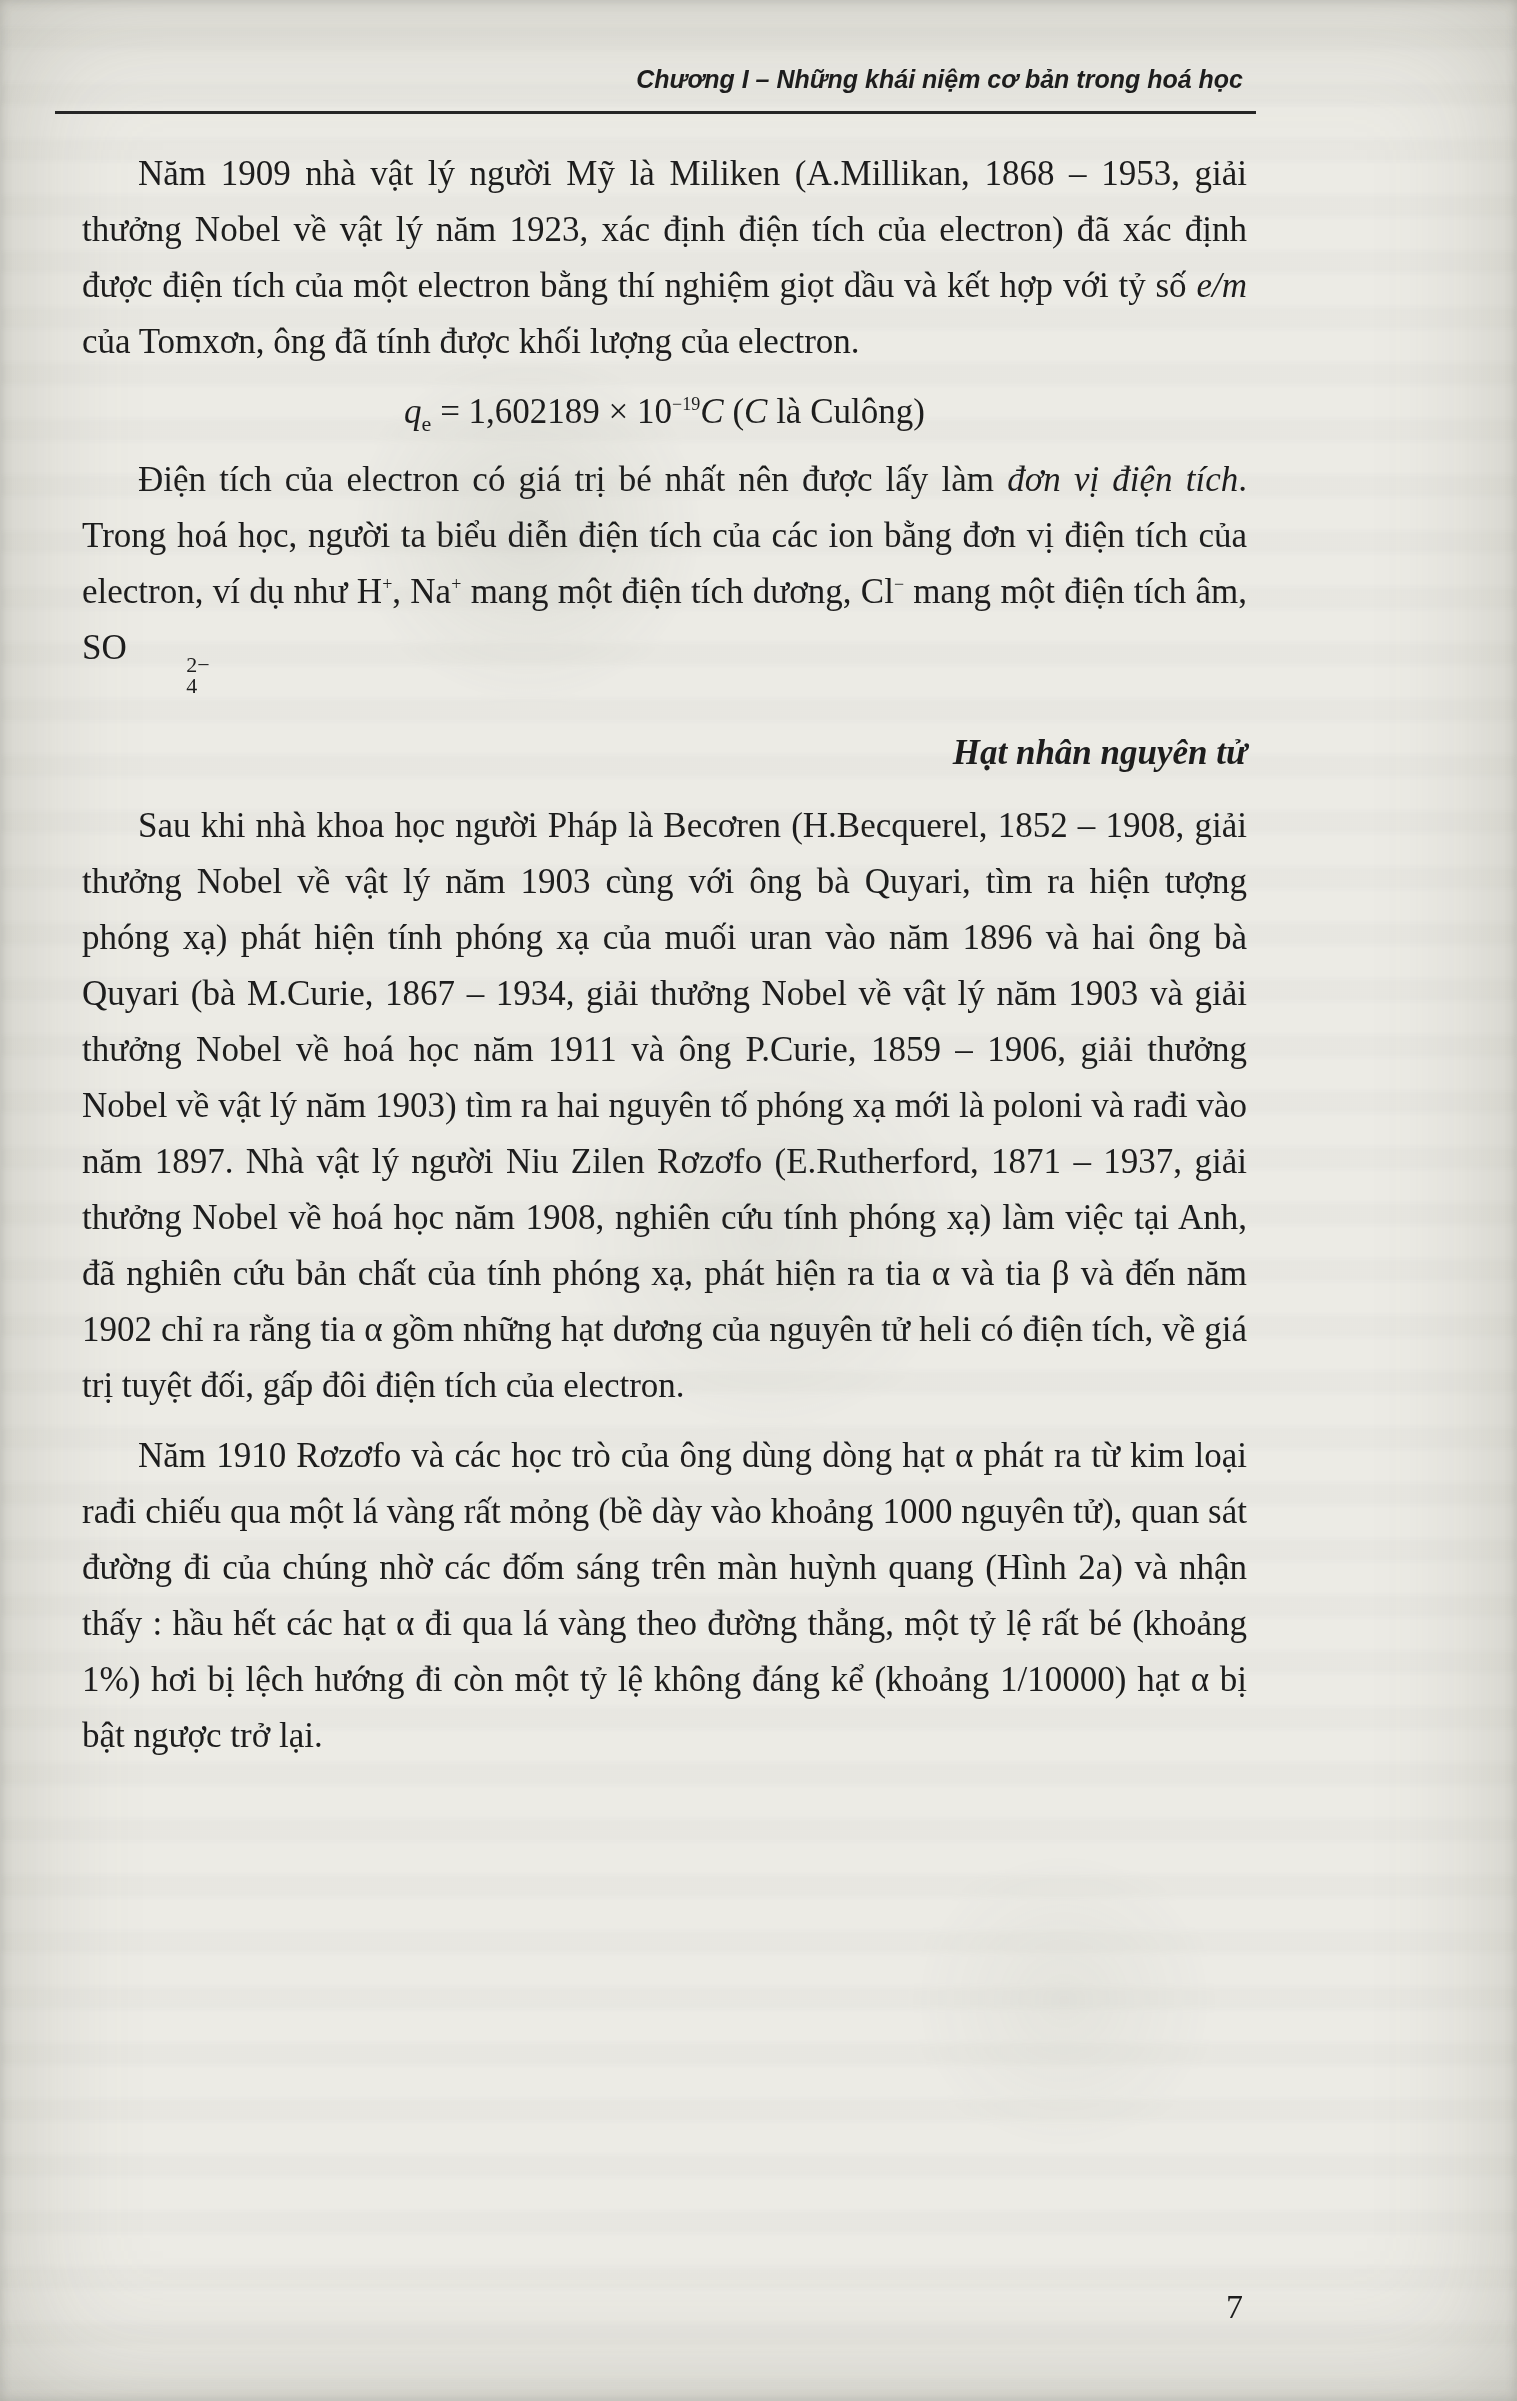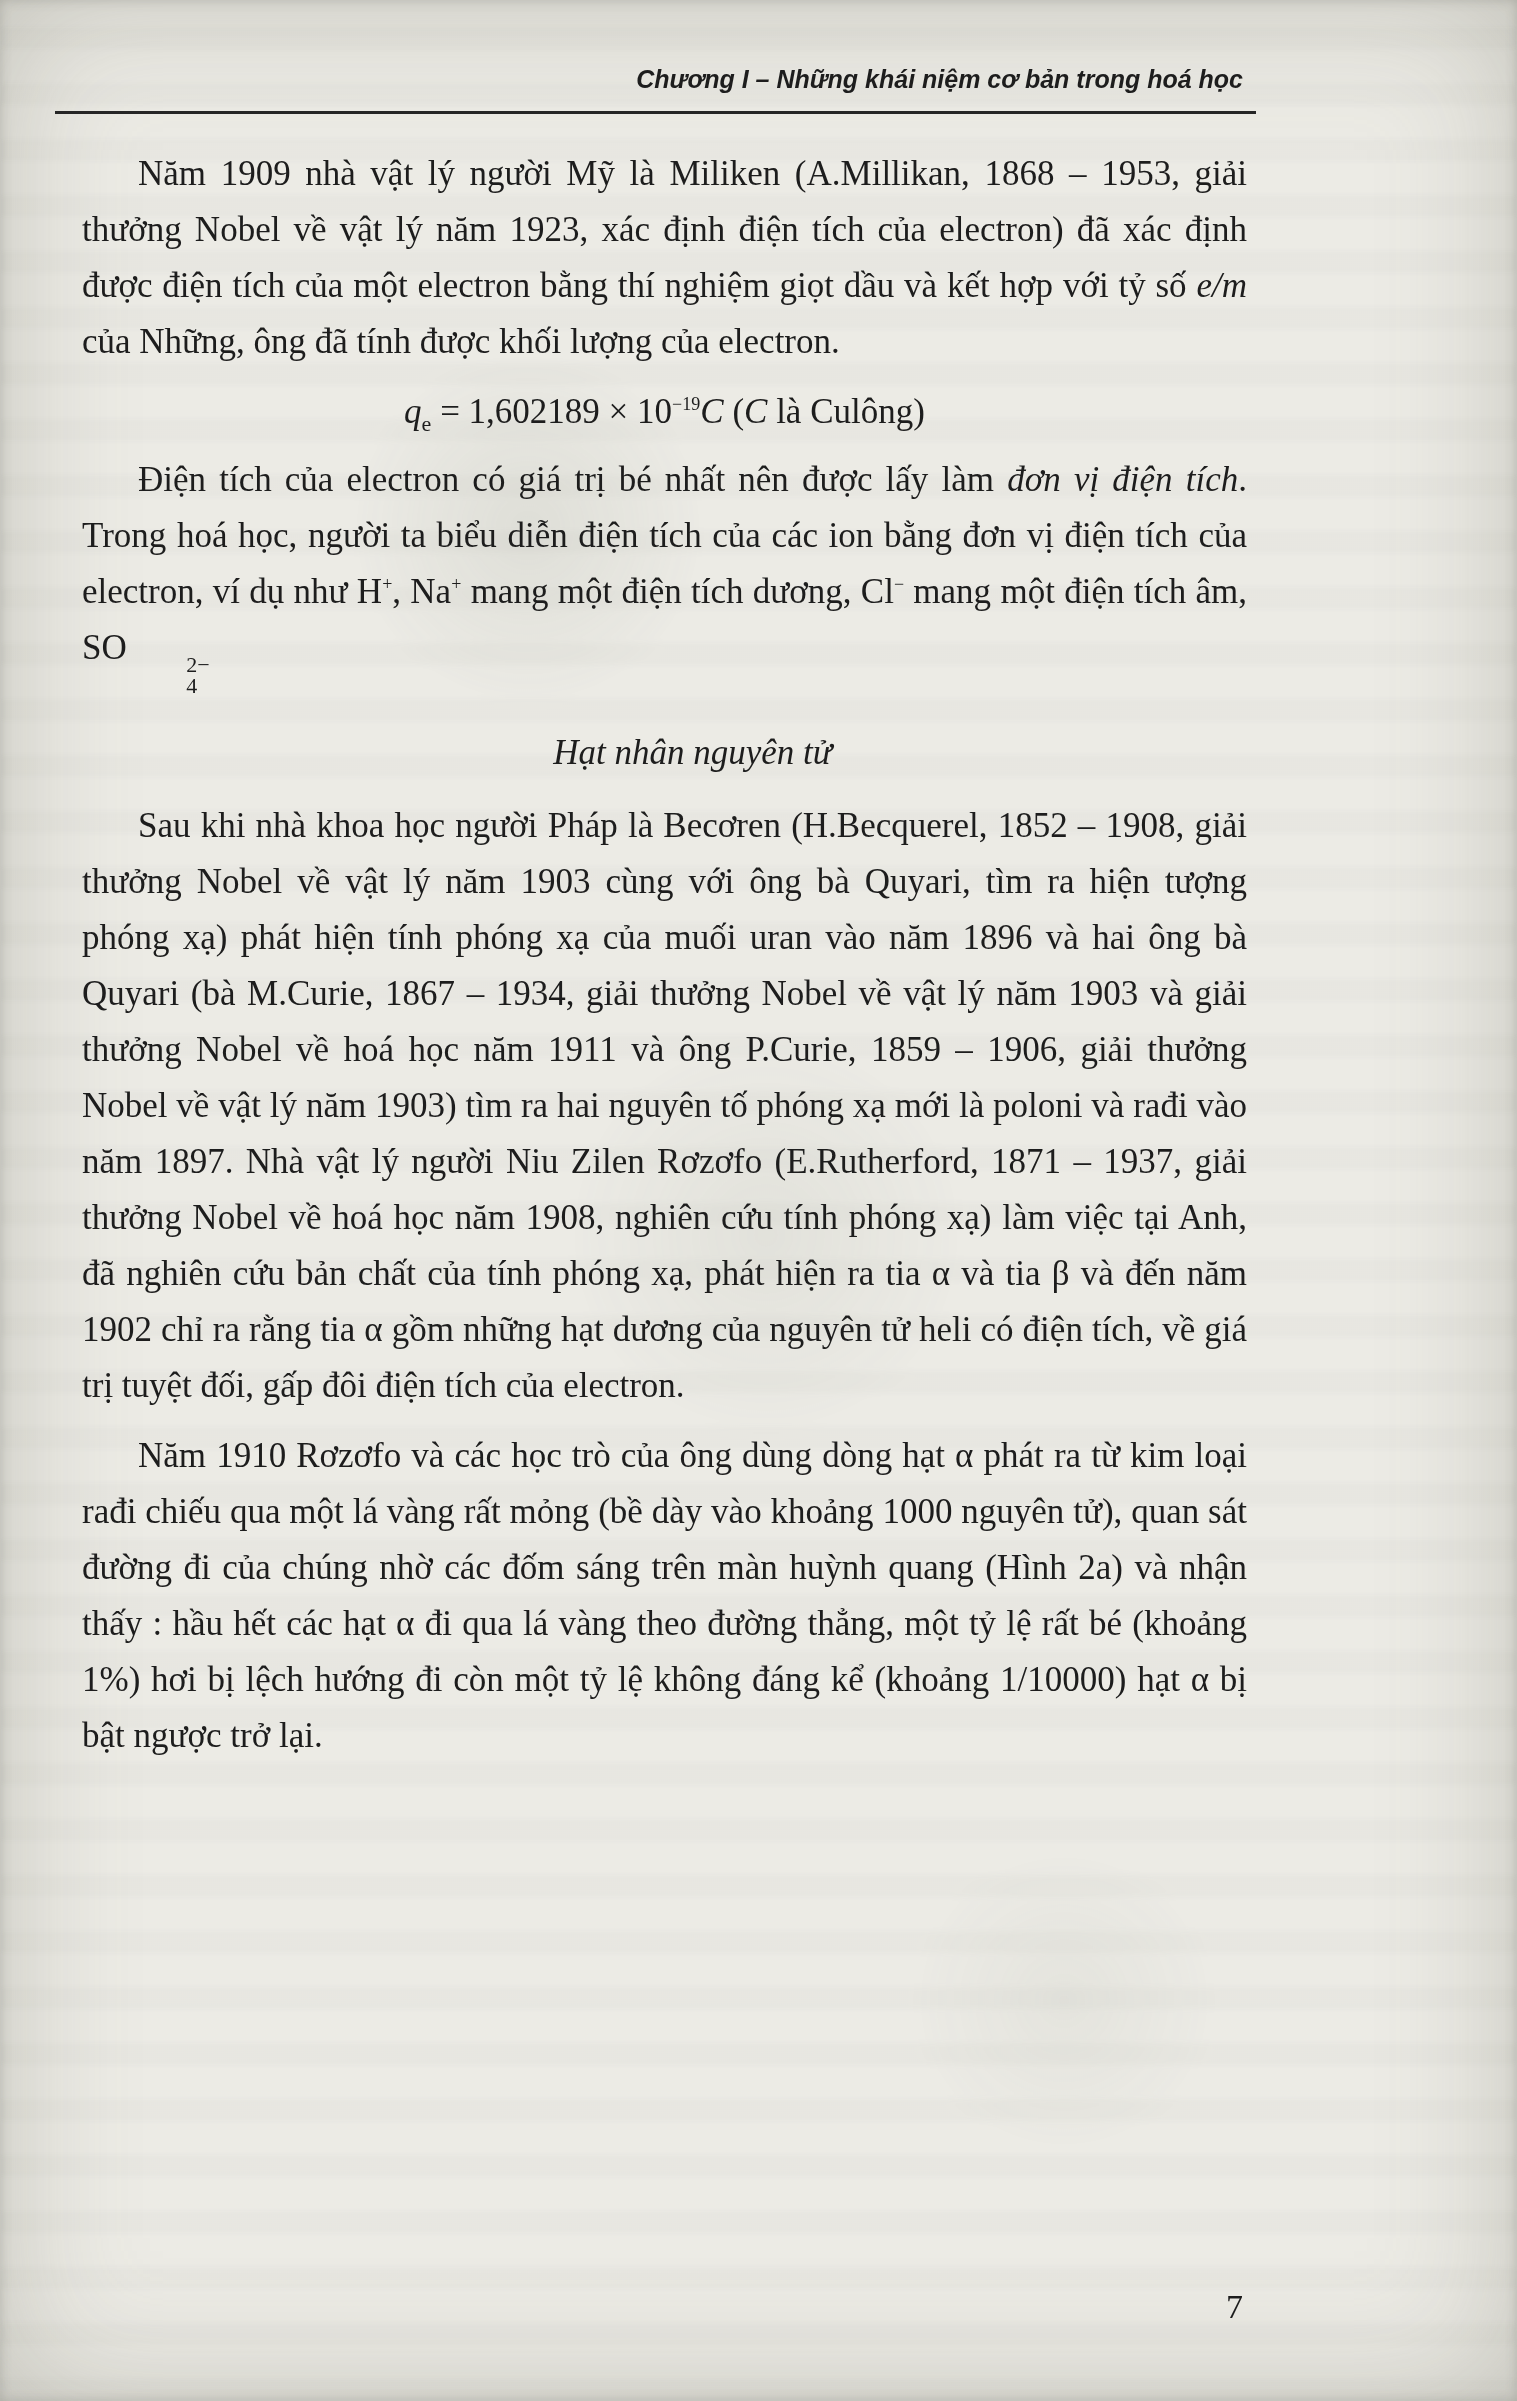--- a/index.html
+++ b/index.html
@@ -48,22 +48,22 @@
 
   .page-content{
     position:absolute; top:146px; left:82px; width:1165px;
     font-size:35px; line-height:56px;
   }
   .block{ margin:0 0 13.6px 0; }
   .block.p{ text-align:justify; text-indent:56px; }
   .block.p.noindent{ text-indent:0; text-align:left; }
   .block.eq{ text-align:center; text-indent:0; margin:6.8px 0 12px 0; }
   .block.heading{
-    font-weight:normal; font-style:italic;
-    text-indent:56px; text-align:center;
+    font-weight:bold; font-style:italic;
+    text-indent:56px; text-align:right;
     margin:29px 0 17px 0;
   }
   .it{ font-style:italic; }
   .sup{ font-size:18px; line-height:0; vertical-align:super; }
   .sub{ font-size:22px; line-height:0; vertical-align:sub; }
   .stack{
     display:inline-flex; flex-direction:column;
     font-size:22px; line-height:21px;
     vertical-align:-13.6px; padding-left:3.4px; text-align:left;
   }
@@ -79,21 +79,21 @@
 <body>
 
 <div class="page">
   <div class="bleed"></div>
 
   <div class="running-header">Chương I – Những khái niệm cơ bản trong hoá học</div>
 
   <div class="header-rule"></div>
 
   <div class="page-content">
-      <div class="block p"><span>Năm 1909 nhà vật lý người Mỹ là Miliken (A.Millikan, 1868 – 1953, giải thưởng Nobel về vật lý năm 1923, xác định điện tích của electron) đã xác định được điện tích của một electron bằng thí nghiệm giọt dầu và kết hợp với tỷ số </span><span class="it">e/m</span><span> của Những, ông đã tính được khối lượng của electron.</span></div>
+      <div class="block p"><span>Năm 1909 nhà vật lý người Mỹ là Miliken (A.Millikan, 1868 – 1953, giải thưởng Nobel về vật lý năm 1923, xác định điện tích của electron) đã xác định được điện tích của một electron bằng thí nghiệm giọt dầu và kết hợp với tỷ số </span><span class="it">e/m</span><span> của Tomxơn, ông đã tính được khối lượng của electron.</span></div>
       <div class="block eq"><span class="it">q</span><span class="sub">e</span><span> = 1,602189 × 10</span><span class="sup">−19</span><span class="it">C</span><span> (</span><span class="it">C</span><span> là Culông)</span></div>
       <div class="block p"><span>Điện tích của electron có giá trị bé nhất nên được lấy làm </span><span class="it">đơn vị điện tích</span><span>. Trong hoá học, người ta biểu diễn điện tích của các ion bằng đơn vị điện tích của electron, ví dụ như H</span><span class="sup">+</span><span>, Na</span><span class="sup">+</span><span> mang một điện tích dương, Cl</span><span class="sup">−</span><span> mang một điện tích âm, SO</span><span class="stack">
           <span>2−</span>
           <span>4</span>
         </span></div>
       <div class="block heading"><span>Hạt nhân nguyên tử</span></div>
       <div class="block p"><span>Sau khi nhà khoa học người Pháp là Becơren (H.Becquerel, 1852 – 1908, giải thưởng Nobel về vật lý năm 1903 cùng với ông bà Quyari, tìm ra hiện tượng phóng xạ) phát hiện tính phóng xạ của muối uran vào năm 1896 và hai ông bà Quyari (bà M.Curie, 1867 – 1934, giải thưởng Nobel về vật lý năm 1903 và giải thưởng Nobel về hoá học năm 1911 và ông P.Curie, 1859 – 1906, giải thưởng Nobel về vật lý năm 1903) tìm ra hai nguyên tố phóng xạ mới là poloni và rađi vào năm 1897. Nhà vật lý người Niu Zilen Rơzơfo (E.Rutherford, 1871 – 1937, giải thưởng Nobel về hoá học năm 1908, nghiên cứu tính phóng xạ) làm việc tại Anh, đã nghiên cứu bản chất của tính phóng xạ, phát hiện ra tia α và tia β và đến năm 1902 chỉ ra rằng tia α gồm những hạt dương của nguyên tử heli có điện tích, về giá trị tuyệt đối, gấp đôi điện tích của electron.</span></div>
       <div class="block p"><span>Năm 1910 Rơzơfo và các học trò của ông dùng dòng hạt α phát ra từ kim loại rađi chiếu qua một lá vàng rất mỏng (bề dày vào khoảng 1000 nguyên tử), quan sát đường đi của chúng nhờ các đốm sáng trên màn huỳnh quang (Hình 2a) và nhận thấy : hầu hết các hạt α đi qua lá vàng theo đường thẳng, một tỷ lệ rất bé (khoảng 1%) hơi bị lệch hướng đi còn một tỷ lệ không đáng kể (khoảng 1/10000) hạt α bị bật ngược trở lại.</span></div>
     </div>
 

